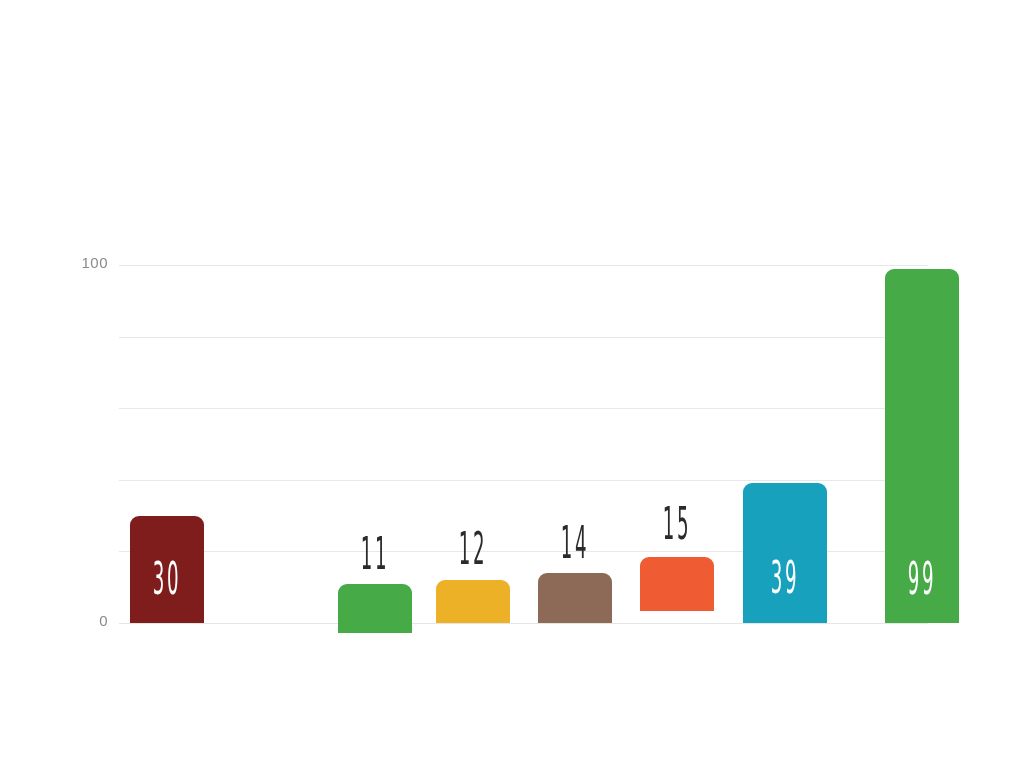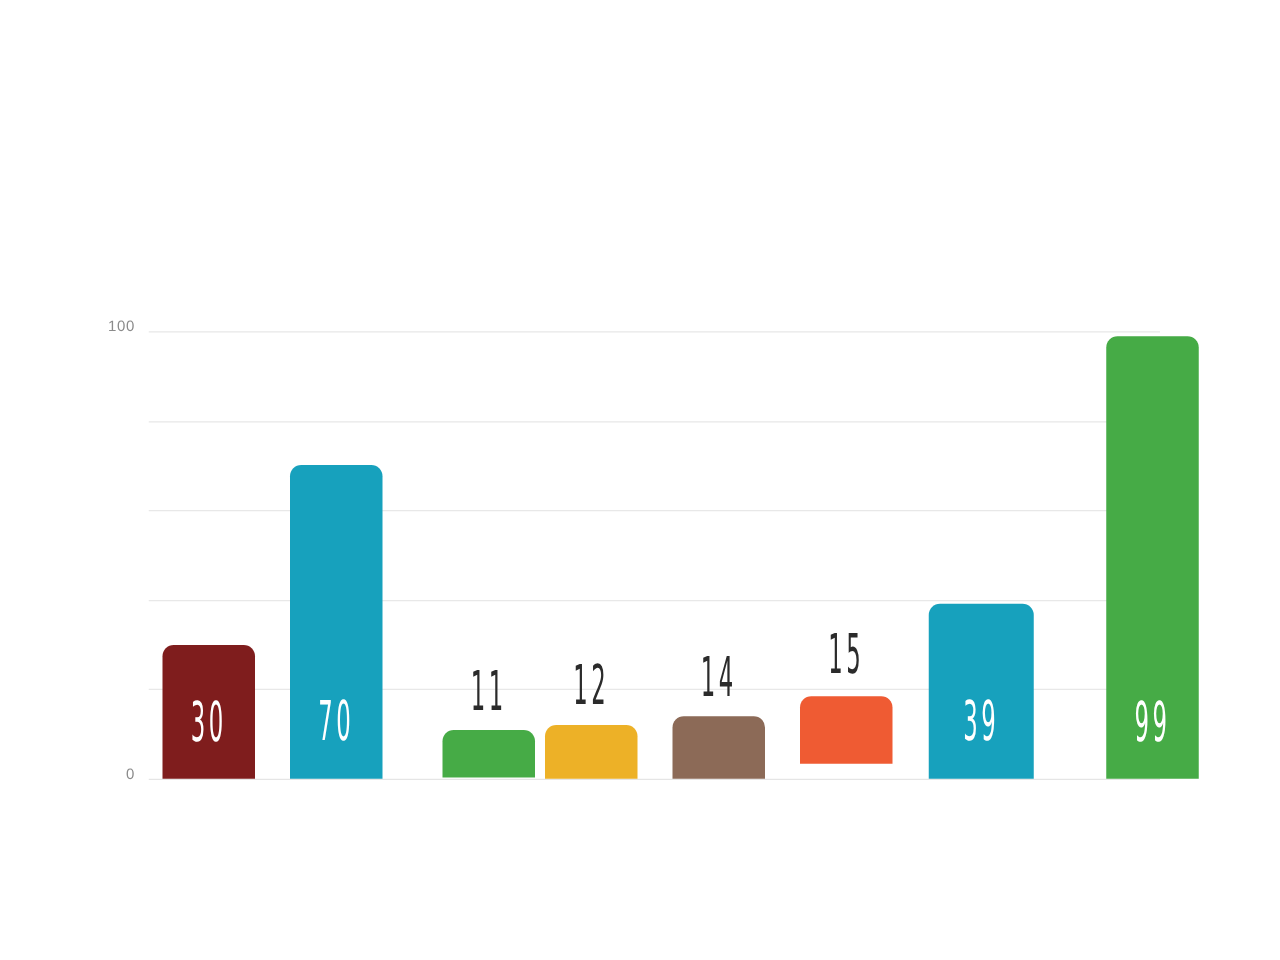--- a/index.html
+++ b/index.html
@@ -41,21 +41,21 @@
   .gridline.baseline {
     background: #e5e5e5;
   }
 
   
   .y-tick {
     position: absolute;
     right: 0;
     width: 60px;
     text-align: right;
-    font-size: 12px;
+    font-size: 15px;
     color: #8b8b8b;
     font-family: "Liberation Sans", sans-serif;
     letter-spacing: 0.5px;
   }
   .y-axis-labels {
     position: absolute;
     left: 0px;
     top: 0px;
     width: 108px;
     height: 768px;
@@ -114,25 +114,22 @@
     <div class="y-tick" style="top:254px;">100</div>
     <div class="y-tick" style="top:612px;">0</div>
   </div>
 
   <div class="bars-layer">
 
     <div class="bar" style="left:130px; width:74px; top:515.6px; height:107.4px; background:#7f1d1d;">
       <div class="bar-value inside" style="top:41px;">30</div>
     </div>
 
-    <div class="bar" style="left:232px; width:74px; top:372.4px; height:250.6px; background:#17a1bd;">
-      <div class="bar-value inside" style="top:184px;">70</div>
-    </div>
 
-    <div class="bar" style="left:354px; width:74px; top:583.6px; height:38px; background:#46ab46;">
+    <div class="bar" style="left:338px; width:74px; top:583.6px; height:49px; background:#46ab46;">
       <div class="bar-value outside" style="top:-52px;">11</div>
     </div>
 
     <div class="bar" style="left:436px; width:74px; top:580.0px; height:43.0px; background:#edb127;">
       <div class="bar-value outside" style="top:-53px;">12</div>
     </div>
 
     <div class="bar" style="left:538px; width:74px; top:572.9px; height:50.1px; background:#8c6a57;">
       <div class="bar-value outside" style="top:-52px;">14</div>
     </div>

